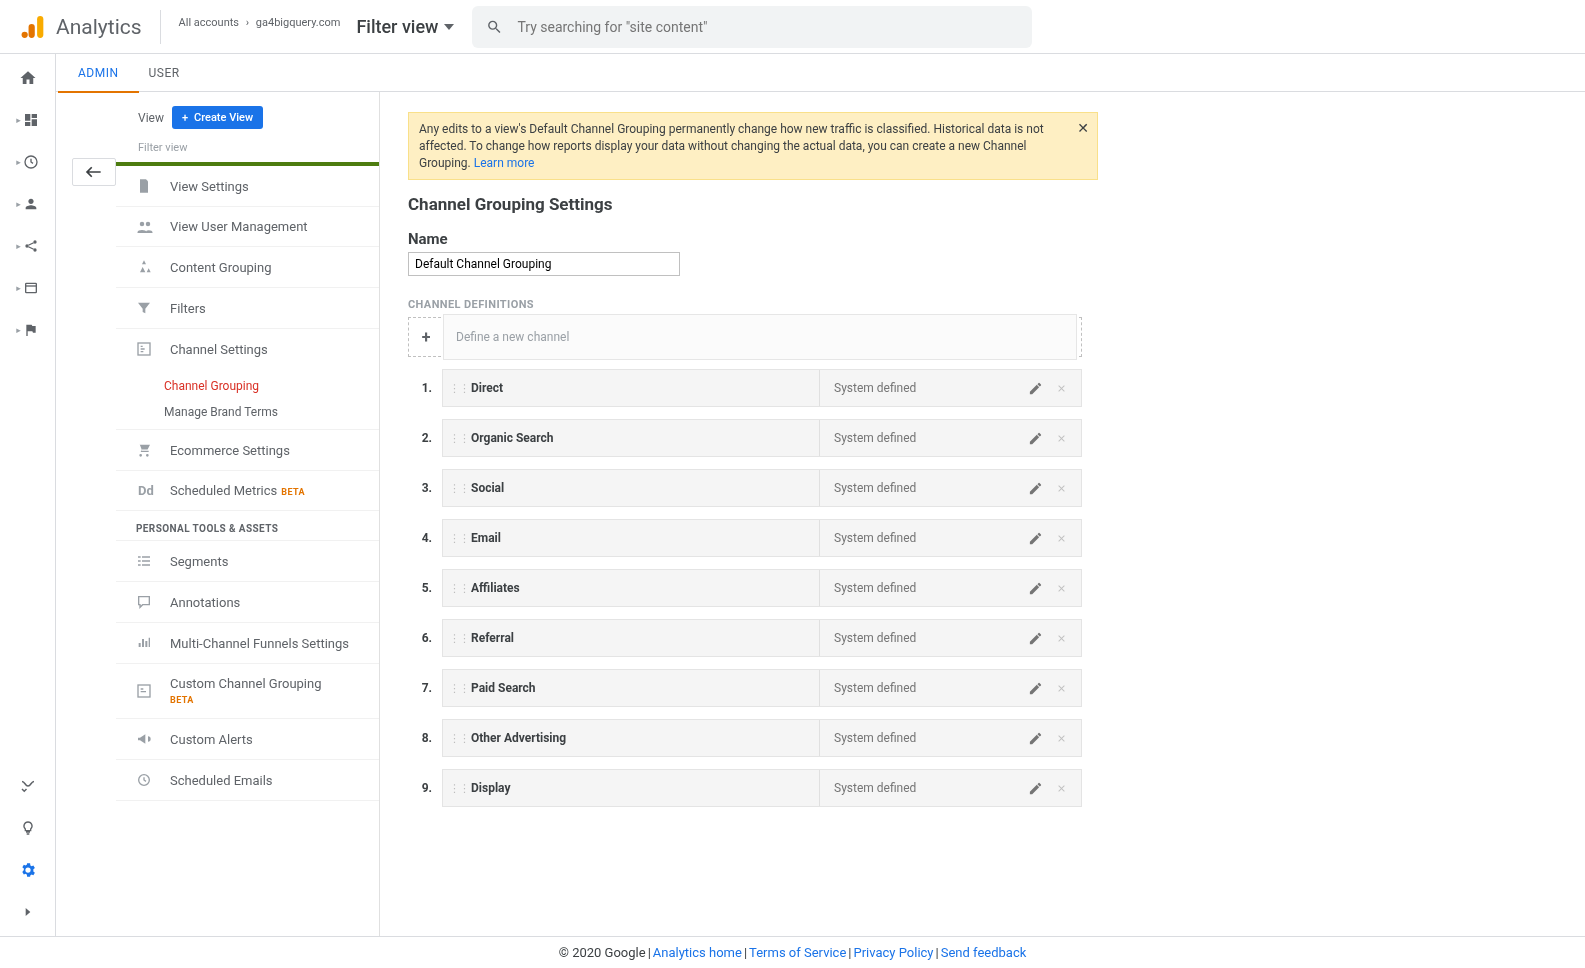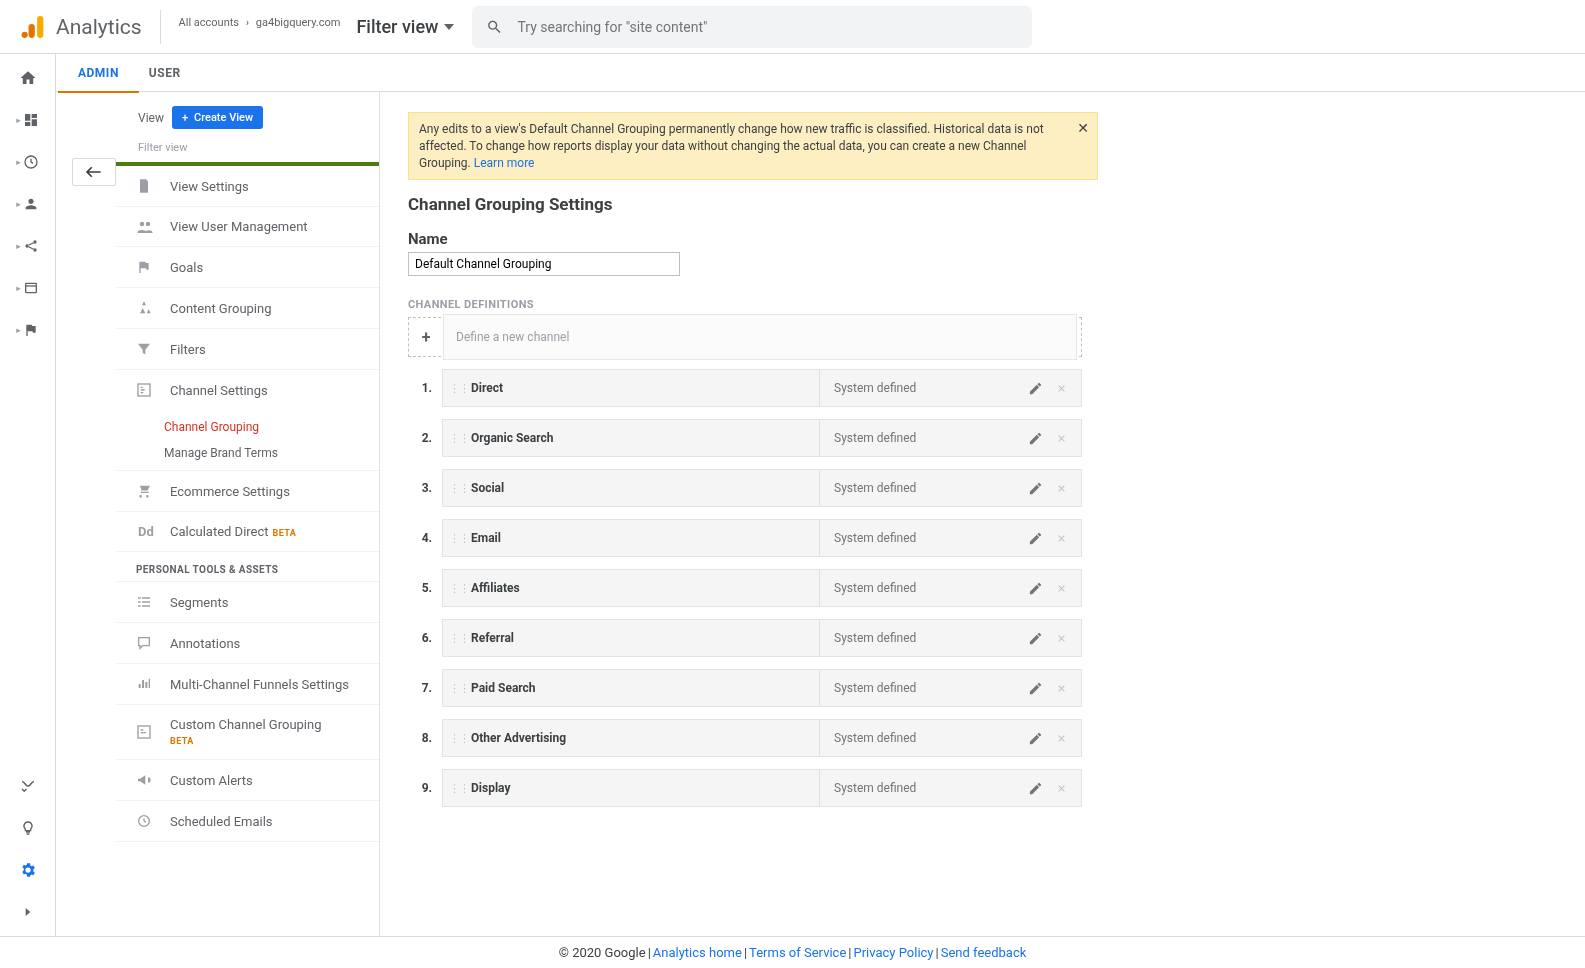--- a/index.html
+++ b/index.html
@@ -23,21 +23,21 @@
 .shell { display: flex; height: calc(100vh - 54px - 32px); }
 .left-rail { width: 56px; background: #fff; border-right: 1px solid #dadce0; display: flex; flex-direction: column; justify-content: space-between; padding-top: 10px; }
 .rail-top, .rail-bottom { display: flex; flex-direction: column; align-items: center; gap: 14px; }
 .rail-item { width: 40px; height: 28px; display: flex; align-items: center; justify-content: center; color: #5f6368; font-size: 15px; cursor: pointer; position: relative; }
 .rail-item.active { color: #1a73e8; }
 .rail-item.active::before { content: ""; position: absolute; left: -8px; right: -8px; top: -6px; bottom: -6px; background: #e8f0fe; border-radius: 50%; z-index: -1;}
 .rail-caret { font-size: 9px; margin-right: 2px; color: #9aa0a6; }
 
 
 .tabstrip { height: 38px; border-bottom: 1px solid #dadce0; display: flex; align-items: center; padding-left: 22px; gap: 30px; }
-.tab { font-size: 12px; font-weight: 700; letter-spacing: 0.5px; color: #5f6368; height: 38px; display: flex; align-items: center; cursor: pointer; position: relative; }
+.tab { font-size: 12px; font-weight: 400; letter-spacing: 0.5px; color: #5f6368; height: 38px; display: flex; align-items: center; cursor: pointer; position: relative; }
 .tab.active { color: #1a73e8; }
 .tab.active::after { content: ""; position: absolute; left: -20px; right: -20px; bottom: -1px; height: 2px; background: #e37400; }
 
 
 .admin-area { flex: 1; display: flex; overflow: hidden; }
 .settings-col { width: 264px; border-right: 1px solid #e0e0e0; padding-top: 14px; overflow-y: auto; position: relative; }
 .settings-col::-webkit-scrollbar { width: 8px; }
 .settings-col::-webkit-scrollbar-thumb { background: #dadce0; border-radius: 4px; }
 .col-header { display: flex; align-items: center; gap: 8px; padding: 0 18px 8px 22px; }
 .col-label { font-size: 12px; color: #5f6368; }
@@ -232,28 +232,20 @@
             <span class="icon">
                 <svg width="18" height="14" viewBox="0 0 24 18">
                   <path fill="#9aa0a6" d="M8 8a3 3 0 100-6 3 3 0 000 6zm8 0a3 3 0 100-6 3 3 0 000 6zM2 16c0-2 3-3 6-3s6 1 6 3v1H2zm12 0c0-.7-.2-1.3-.6-1.8 1-.5 2.3-.8 3.6-.8 3 0 5 1 5 2.6v1h-8z"></path>
                 </svg>
               </span>
             <span>View User Management</span>
           </div>
           <div class="nav-item">
             <span class="icon">
                 <svg width="16" height="16" viewBox="0 0 24 24">
-                  <path fill="#9aa0a6" d="M5 3v18h2v-7h8l1 2h3V6h-4l-1-2H5z"></path>
-                </svg>
-              </span>
-            <span>Goals</span>
-          </div>
-          <div class="nav-item">
-            <span class="icon">
-                <svg width="16" height="16" viewBox="0 0 24 24">
                   <path fill="#9aa0a6" d="M12 2l3 6h-6zM6 20l4-8 4 8zM16 20l3-6 3 6z"></path>
                 </svg>
               </span>
             <span>Content Grouping</span>
           </div>
           <div class="nav-item">
             <span class="icon">
                 <svg width="16" height="16" viewBox="0 0 24 24">
                   <path fill="#9aa0a6" d="M3 4h18l-7 9v7l-4-2v-5z"></path>
                 </svg>
@@ -276,21 +268,21 @@
           <div class="nav-item">
             <span class="icon">
                 <svg width="16" height="16" viewBox="0 0 24 24">
                   <path fill="#9aa0a6" d="M7 18a2 2 0 100 4 2 2 0 000-4zm10 0a2 2 0 100 4 2 2 0 000-4zM3 2h2l3.6 9.6L7 15h12v-2H8.4l.7-1.6h8.3L21 4H6L5 2z"></path>
                 </svg>
               </span>
             <span>Ecommerce Settings</span>
           </div>
           <div class="nav-item">
             <span class="icon" style="font-weight:700; font-size:13px; color:#9aa0a6;">Dd</span>
-            <span><span>Calculated Direct</span><span class="beta-badge">BETA</span></span>
+            <span><span>Scheduled Metrics</span><span class="beta-badge">BETA</span></span>
           </div>
           <div class="section-header">PERSONAL TOOLS &amp; ASSETS</div>
           <div class="nav-item" style="border-top:1px solid #f1f1f1;">
             <span class="icon">
                 <svg width="16" height="16" viewBox="0 0 24 24">
                   <path fill="#9aa0a6" d="M3 5h4v2H3zM9 5h12v2H9zM3 11h4v2H3zM9 11h12v2H9zM3 17h4v2H3zM9 17h12v2H9z"></path>
                 </svg>
               </span>
             <span>Segments</span>
           </div>

